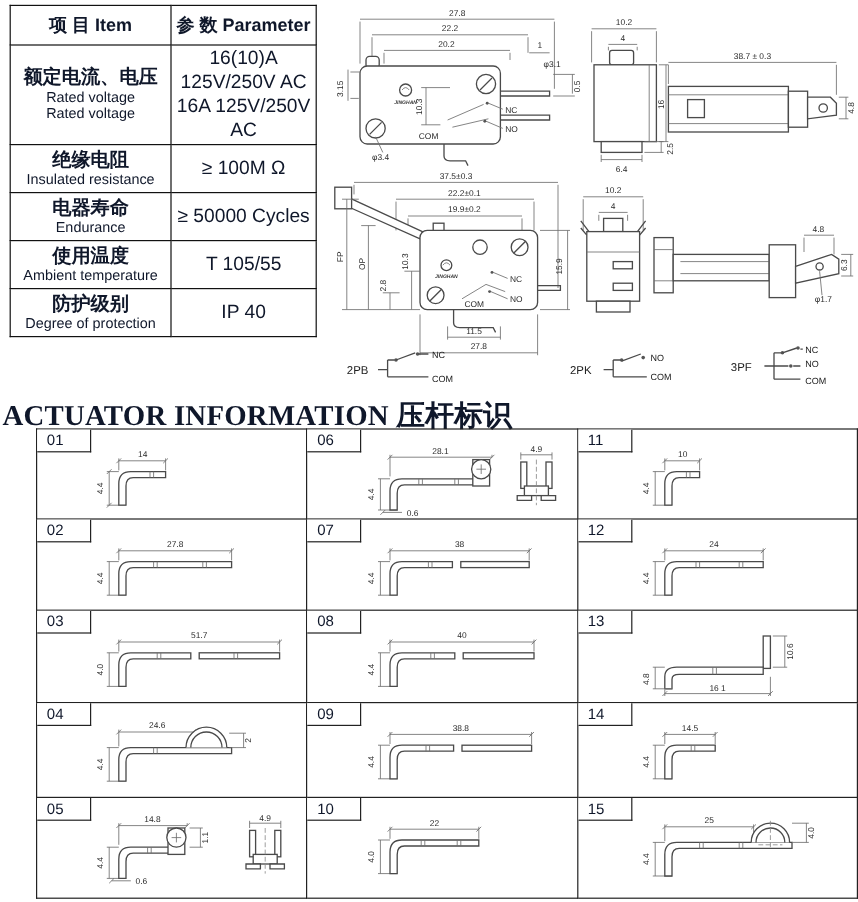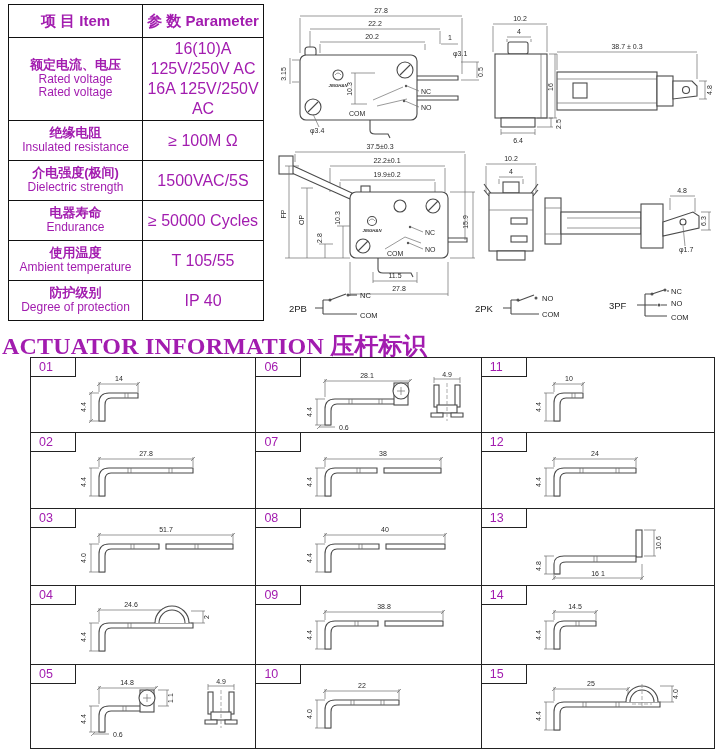--- a/index.html
+++ b/index.html
@@ -1,23 +1,23 @@
 <!DOCTYPE html>
 <html><head>
 <meta charset="utf-8">
 <style>
   html,body{margin:0;padding:0;background:#fff;}
   .page{position:relative;width:715px;height:752px;background:#fff;overflow:hidden;
-        font-family:"Liberation Sans",sans-serif;color:#a21caf;}
+        font-family:"Liberation Sans",sans-serif;color:#0f172a;}
   
   table.spec{position:absolute;left:8px;top:4px;border-collapse:collapse;table-layout:fixed;}
   table.spec th,table.spec td{border:1.6px solid #111;text-align:center;vertical-align:middle;padding:1px 2px;}
   table.spec th{font-size:15px;font-weight:700;}
   .c-item{width:129px;} .c-param{width:116px;}
-  .zh{font-size:13px;font-weight:700;line-height:1.15;display:block;}
+  .zh{font-size:16px;font-weight:700;line-height:1.15;display:block;}
   .en{font-size:12px;line-height:1.12;display:block;}
   .val{font-size:16px;line-height:1.25;display:block;}
   
   svg text{font-family:"Liberation Sans",sans-serif;}
   .s{stroke:#4a4a4a;fill:none;stroke-width:1.1;}
   .sf{stroke:#4a4a4a;fill:#fff;stroke-width:1.1;}
   .d{stroke:#6e6e6e;fill:none;stroke-width:0.7;}
   .dsh{stroke:#8a8a8a;fill:none;stroke-width:0.7;stroke-dasharray:4 2;}
   .t{font-size:7px;fill:#2a2a2a;}
   .tb{font-size:7.5px;fill:#222;}
@@ -57,29 +57,20 @@
         <span class="val">16A 125V/250V AC</span>
       </td>
     </tr>
     <tr style="height:40px;">
       <td>
         <span class="zh">绝缘电阻</span>
         <span class="en">Insulated resistance</span>
       </td>
       <td>
             <span class="val">≥ 100M Ω</span>
-          </td>
-    </tr>
-    <tr style="height:40px;">
-      <td>
-        <span class="zh">介电强度(极间)</span>
-        <span class="en">Dielectric strength</span>
-      </td>
-      <td>
-            <span class="val">1500VAC/5S</span>
           </td>
     </tr>
     <tr style="height:40px;padding-left:17px;">
       <td>
         <span class="zh">电器寿命</span>
         <span class="en">Endurance</span>
       </td>
       <td>
             <span class="val">≥ 50000 Cycles</span>
           </td>

